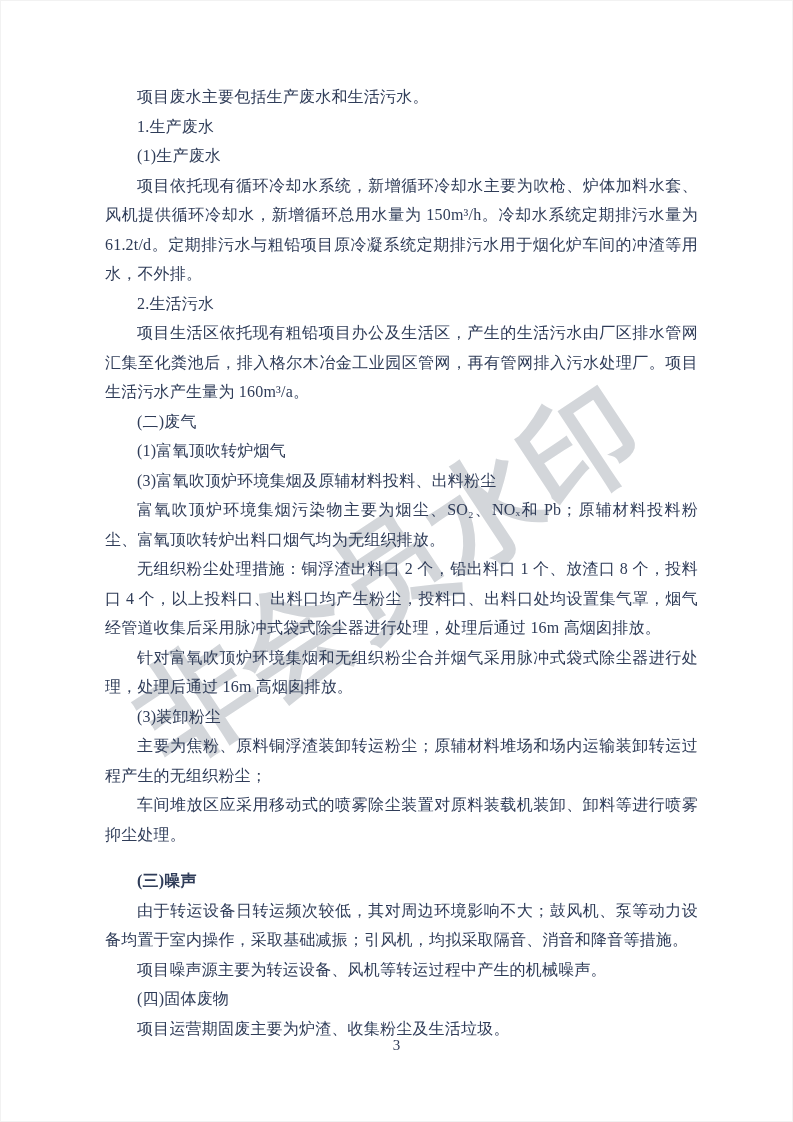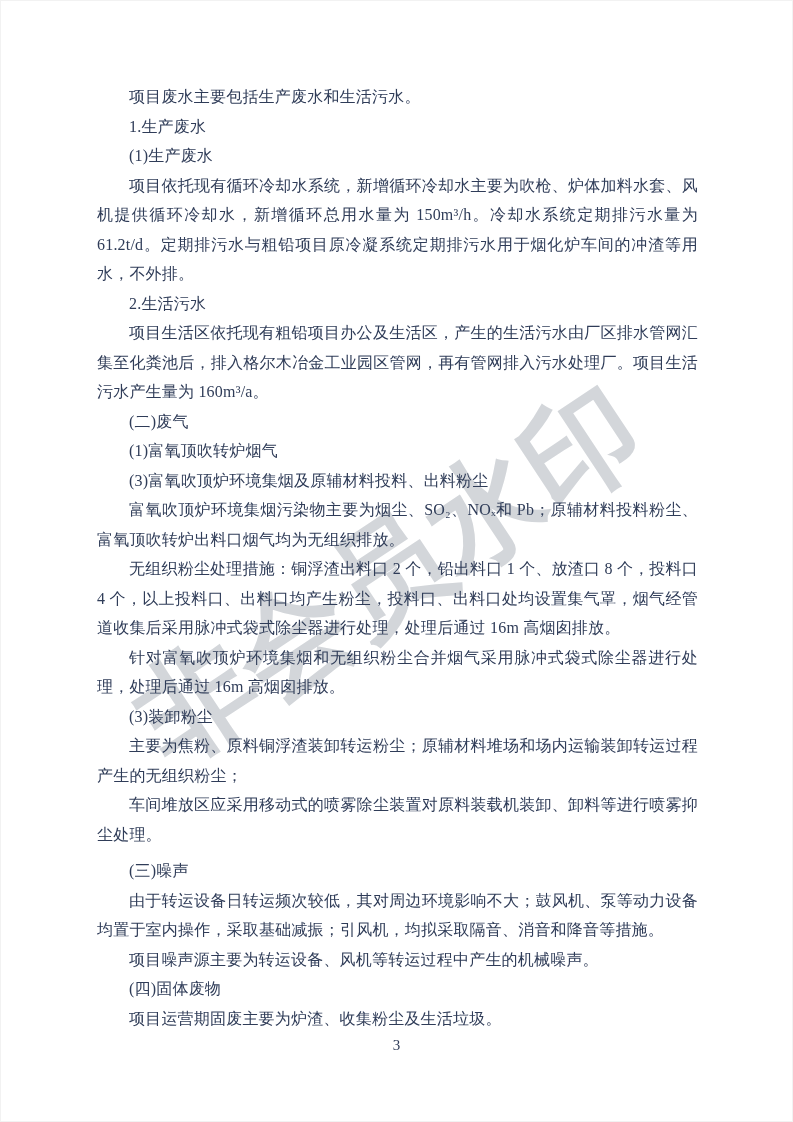--- a/index.html
+++ b/index.html
@@ -29,36 +29,37 @@
     line-height: 115px;
     white-space: nowrap;
     color: #d3d6da;
     transform: rotate(-33.5deg);
     transform-origin: center center;
     user-select: none;
   }
   .content {
     position: absolute;
     z-index: 1;
-    left: 96px;
+    left: 104px;
     right: 94px;
     top: 81px;
     font-size: 16px;
     line-height: 29.5px;
     text-align: justify;
     text-justify: inter-ideograph;
     letter-spacing: 0.2px;
   }
   .content p {
     margin: 0;
     padding: 0;
     text-indent: 2em;
   }
   .content p.gap-before {
-    margin-top: 7px;
+    margin-top: 17px;
+    font-weight: bold;
   }
   .page-number {
     position: absolute;
     z-index: 1;
     left: 0;
     right: 0;
     top: 1036px;
     text-align: center;
     font-size: 15px;
     color: #2f3c58;

